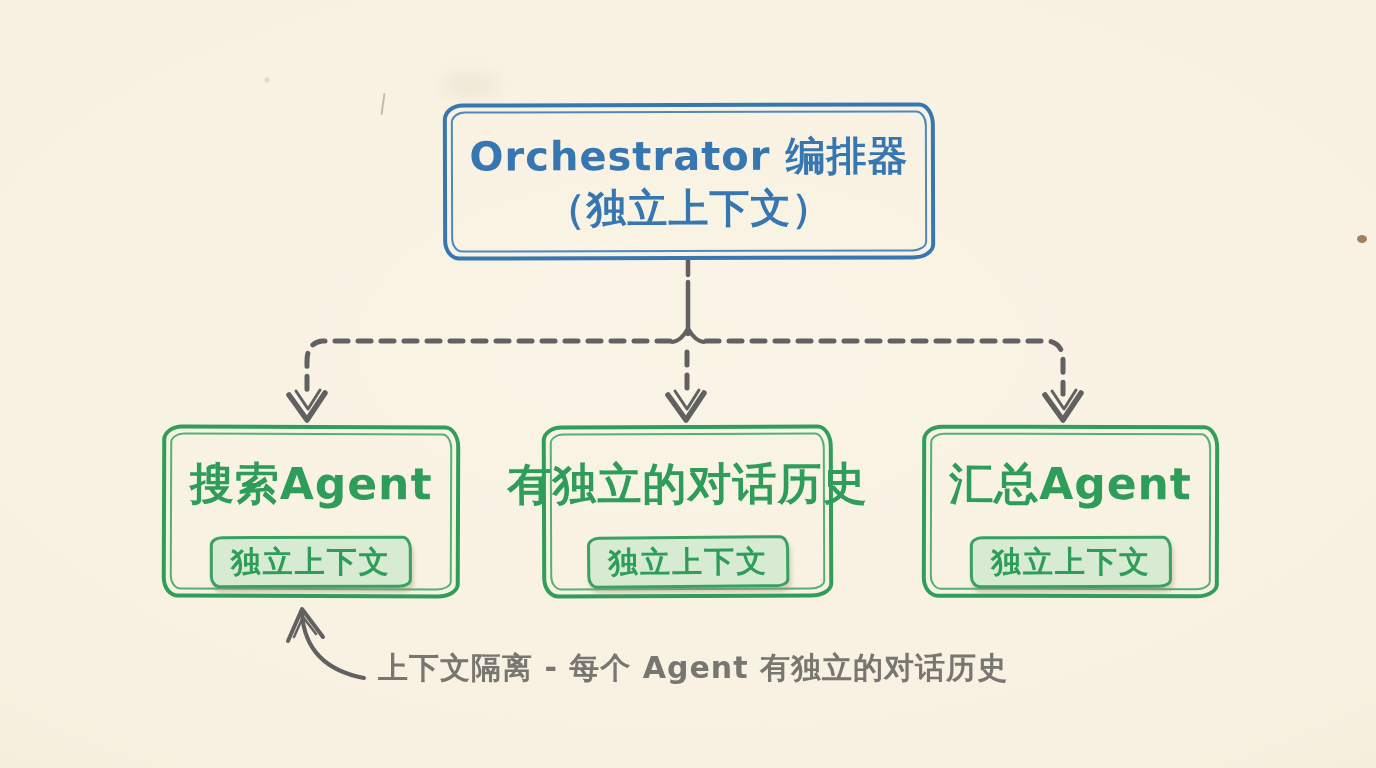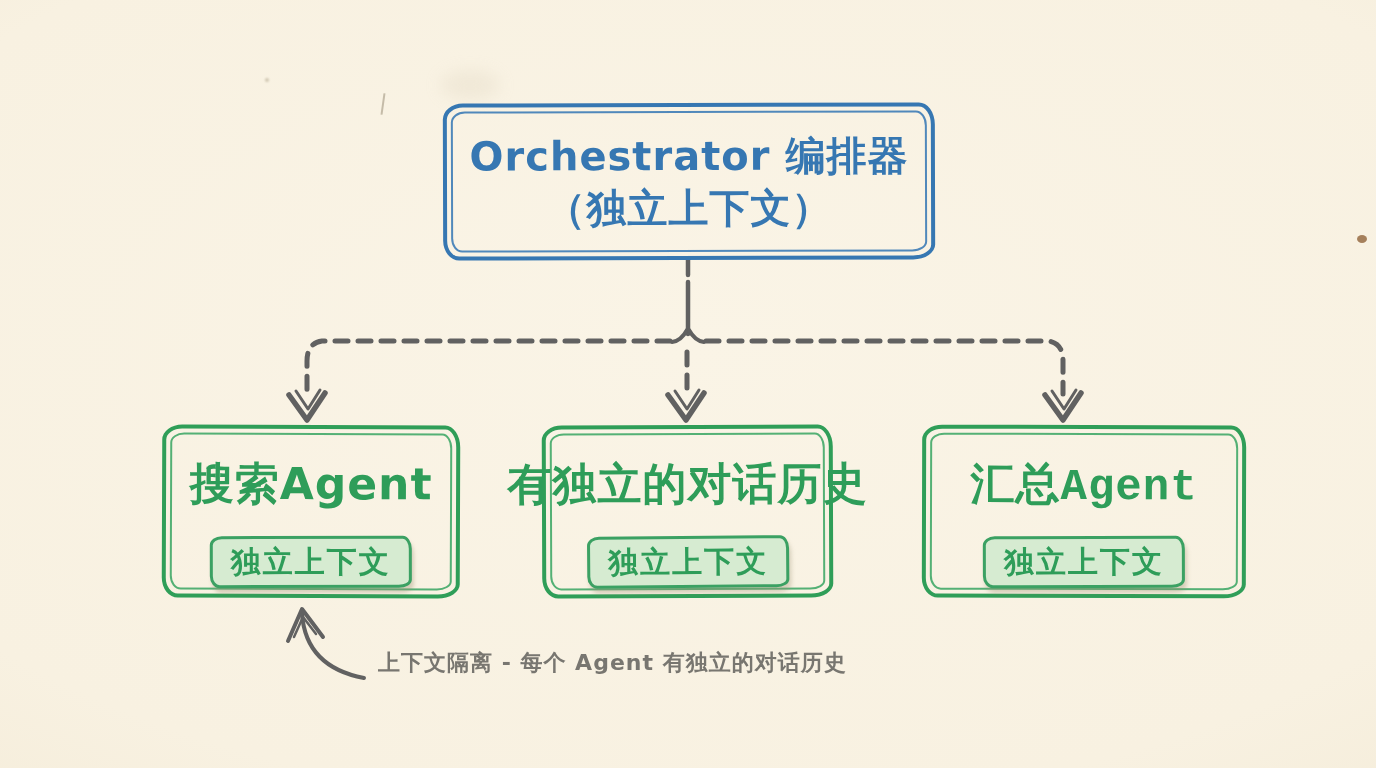--- a/index.html
+++ b/index.html
@@ -62,21 +62,21 @@
     display: flex; flex-direction: column; align-items: center;
     padding-top: 18px; box-sizing: border-box;
   }
   .agent-box .inner-line {
     border: 2px solid #37a462;
     border-radius: 14px 10px 15px 11px / 10px 15px 9px 14px;
     opacity: .85;
   }
   .agent-box-1 { left: 162px; transform: rotate(0.2deg); }
   .agent-box-2 { left: 542px; width: 291px; transform: rotate(-0.2deg); }
-  .agent-box-3 { left: 922px; width: 324px; transform: rotate(0.15deg); font-family: Liberation Mono, monospace; }
+  .agent-box-3 { left: 922px; width: 297px; transform: rotate(0.15deg); }
 
   .agent-title {
     color: #2e9d59; font-size: 44px; font-weight: 700;
     letter-spacing: 1px; white-space: nowrap; margin-top: 8px;
   }
   .context-badge {
     margin-top: 22px;
     min-width: 178px; height: 52px; box-sizing: border-box;
     padding: 0 18px;
     display: flex; align-items: center; justify-content: center;
@@ -86,21 +86,21 @@
     box-shadow: 2px 5px 4px rgba(150, 140, 110, 0.35);
     transform: rotate(-0.3deg);
   }
   .context-badge-label {
     color: #2e9d59; font-size: 30px; font-weight: 700;
     letter-spacing: 2px; white-space: nowrap;
   }
 
   .annotation-label {
     position: absolute; left: 378px; top: 648px; width: 640px;
-    color: #787670; font-size: 22px; font-weight: 700;
+    color: #787670; font-size: 30px; font-weight: 700;
     letter-spacing: 1px; white-space: nowrap;
   }
 </style>
 </head>
 <body>
 
 <div class="canvas">
 
   <div class="speck speck-brown"></div>
   <div class="speck speck-crease"></div>

